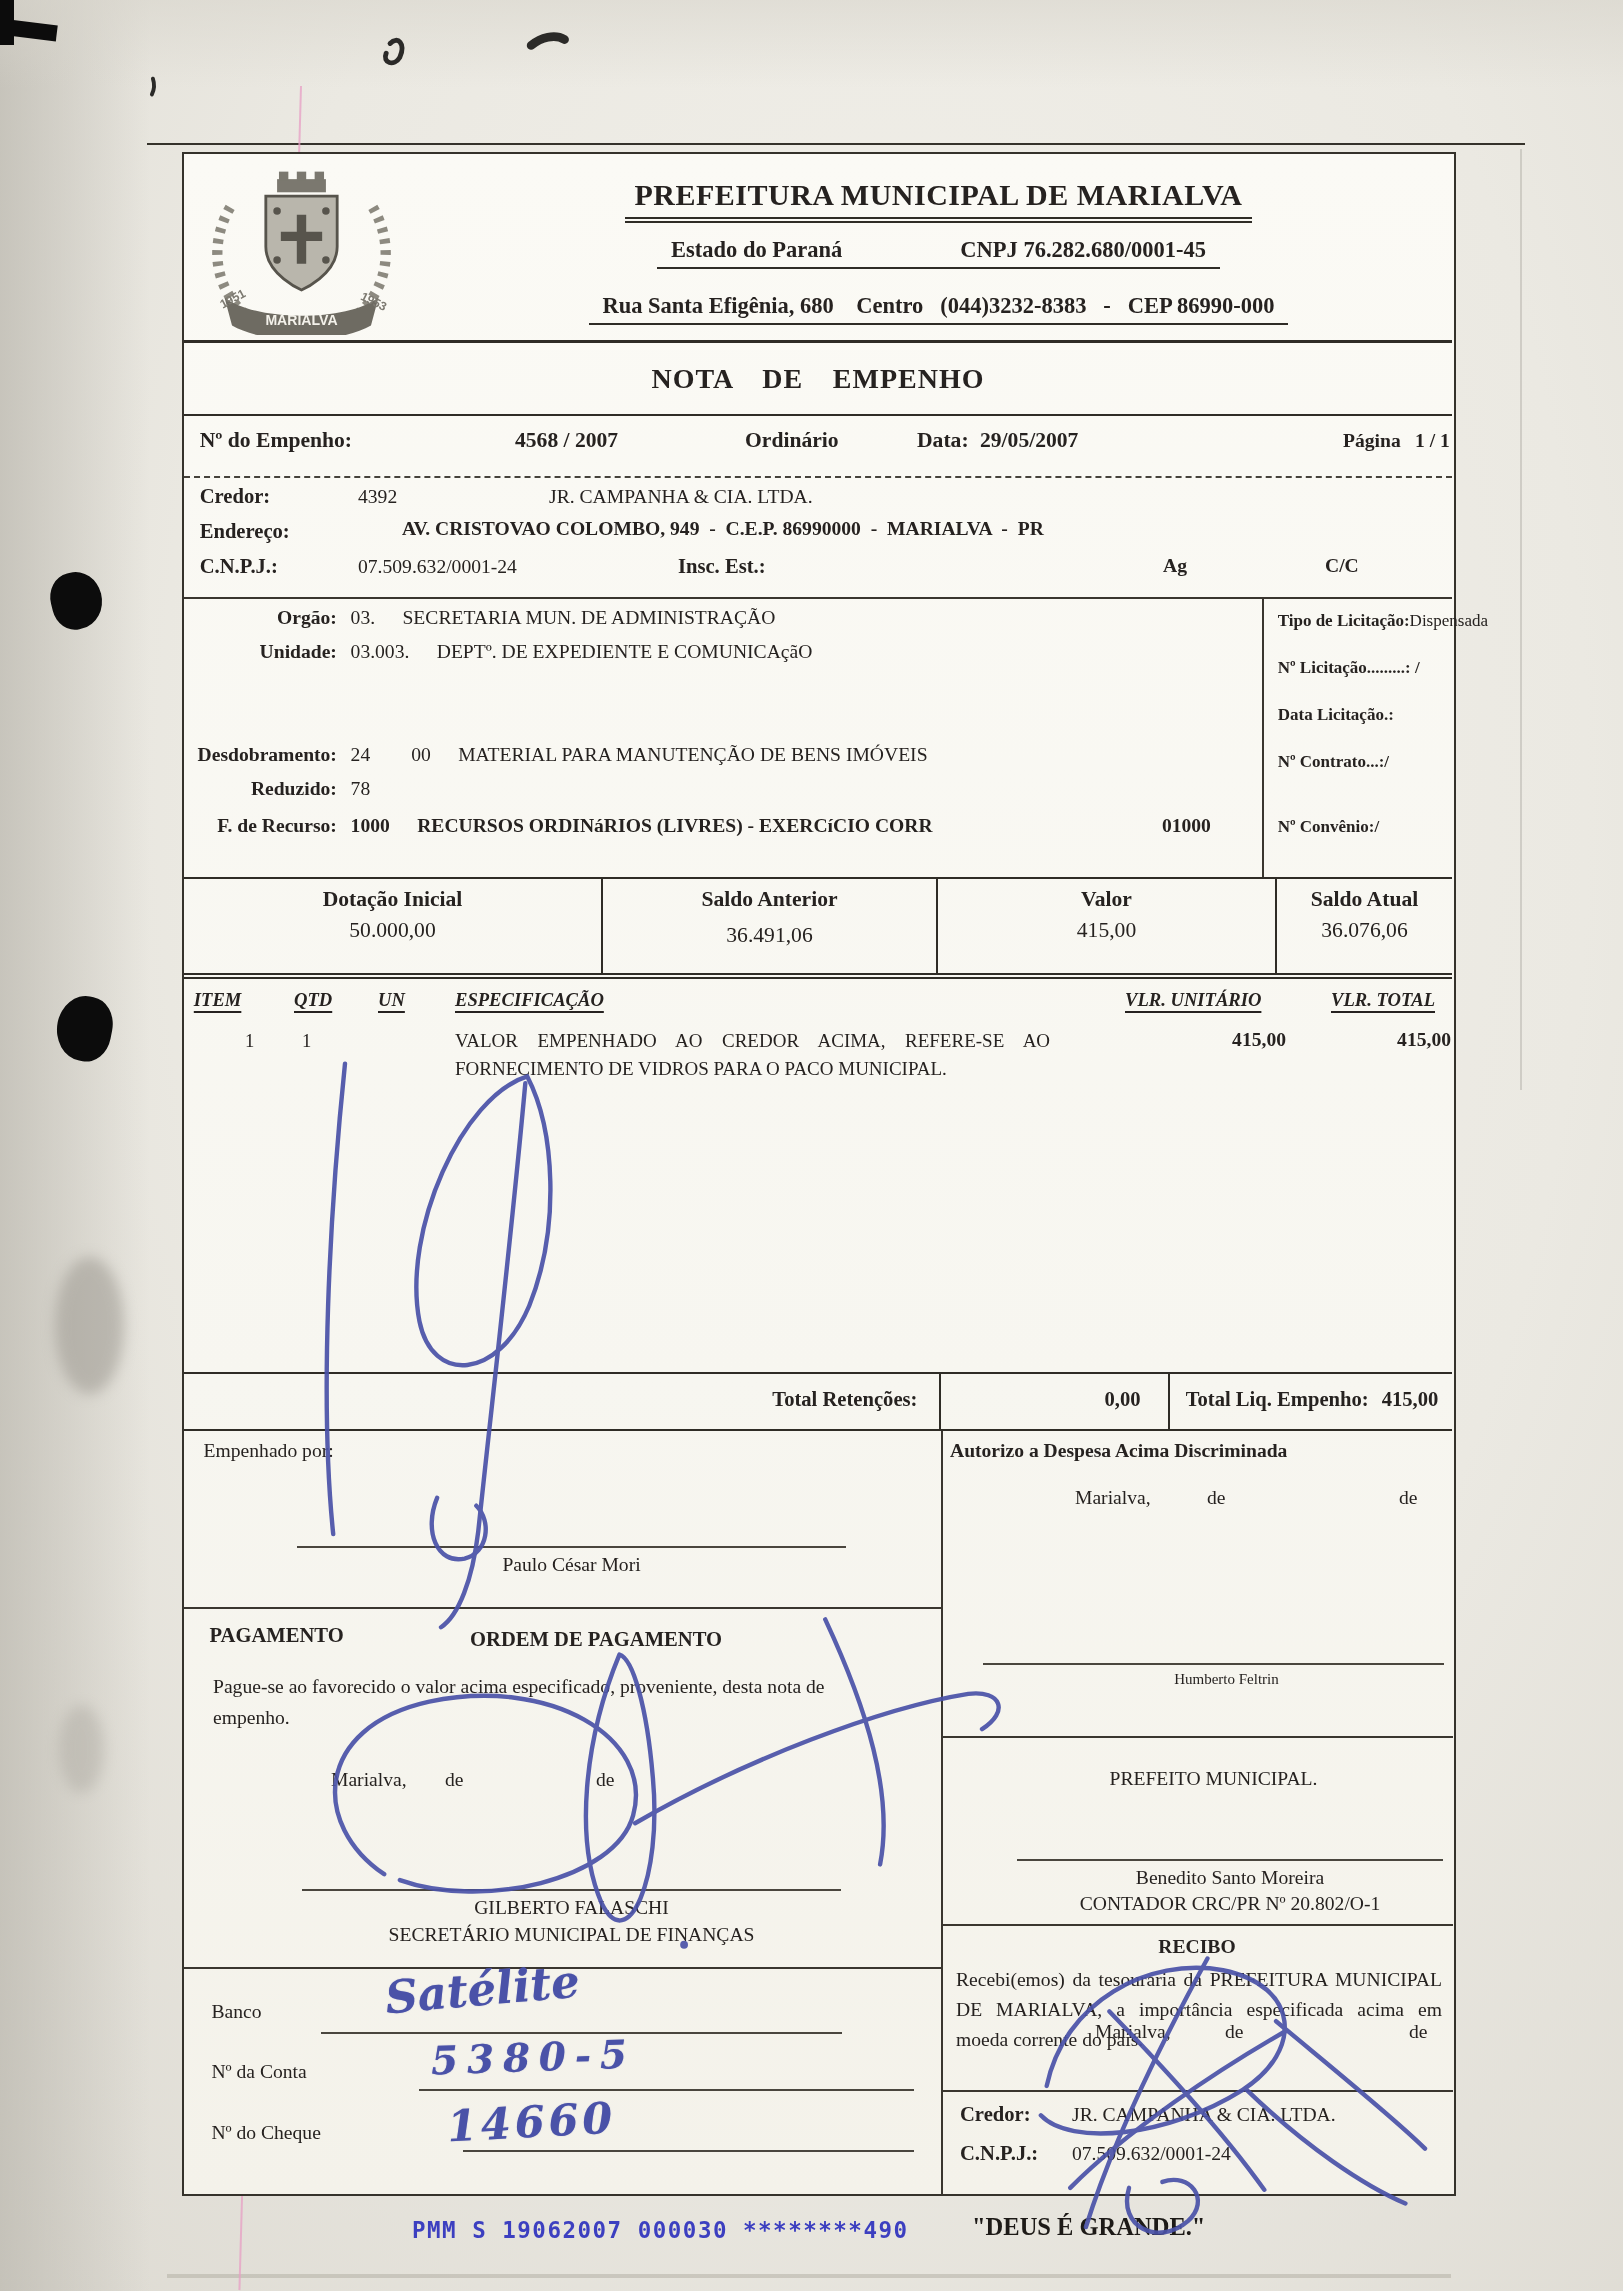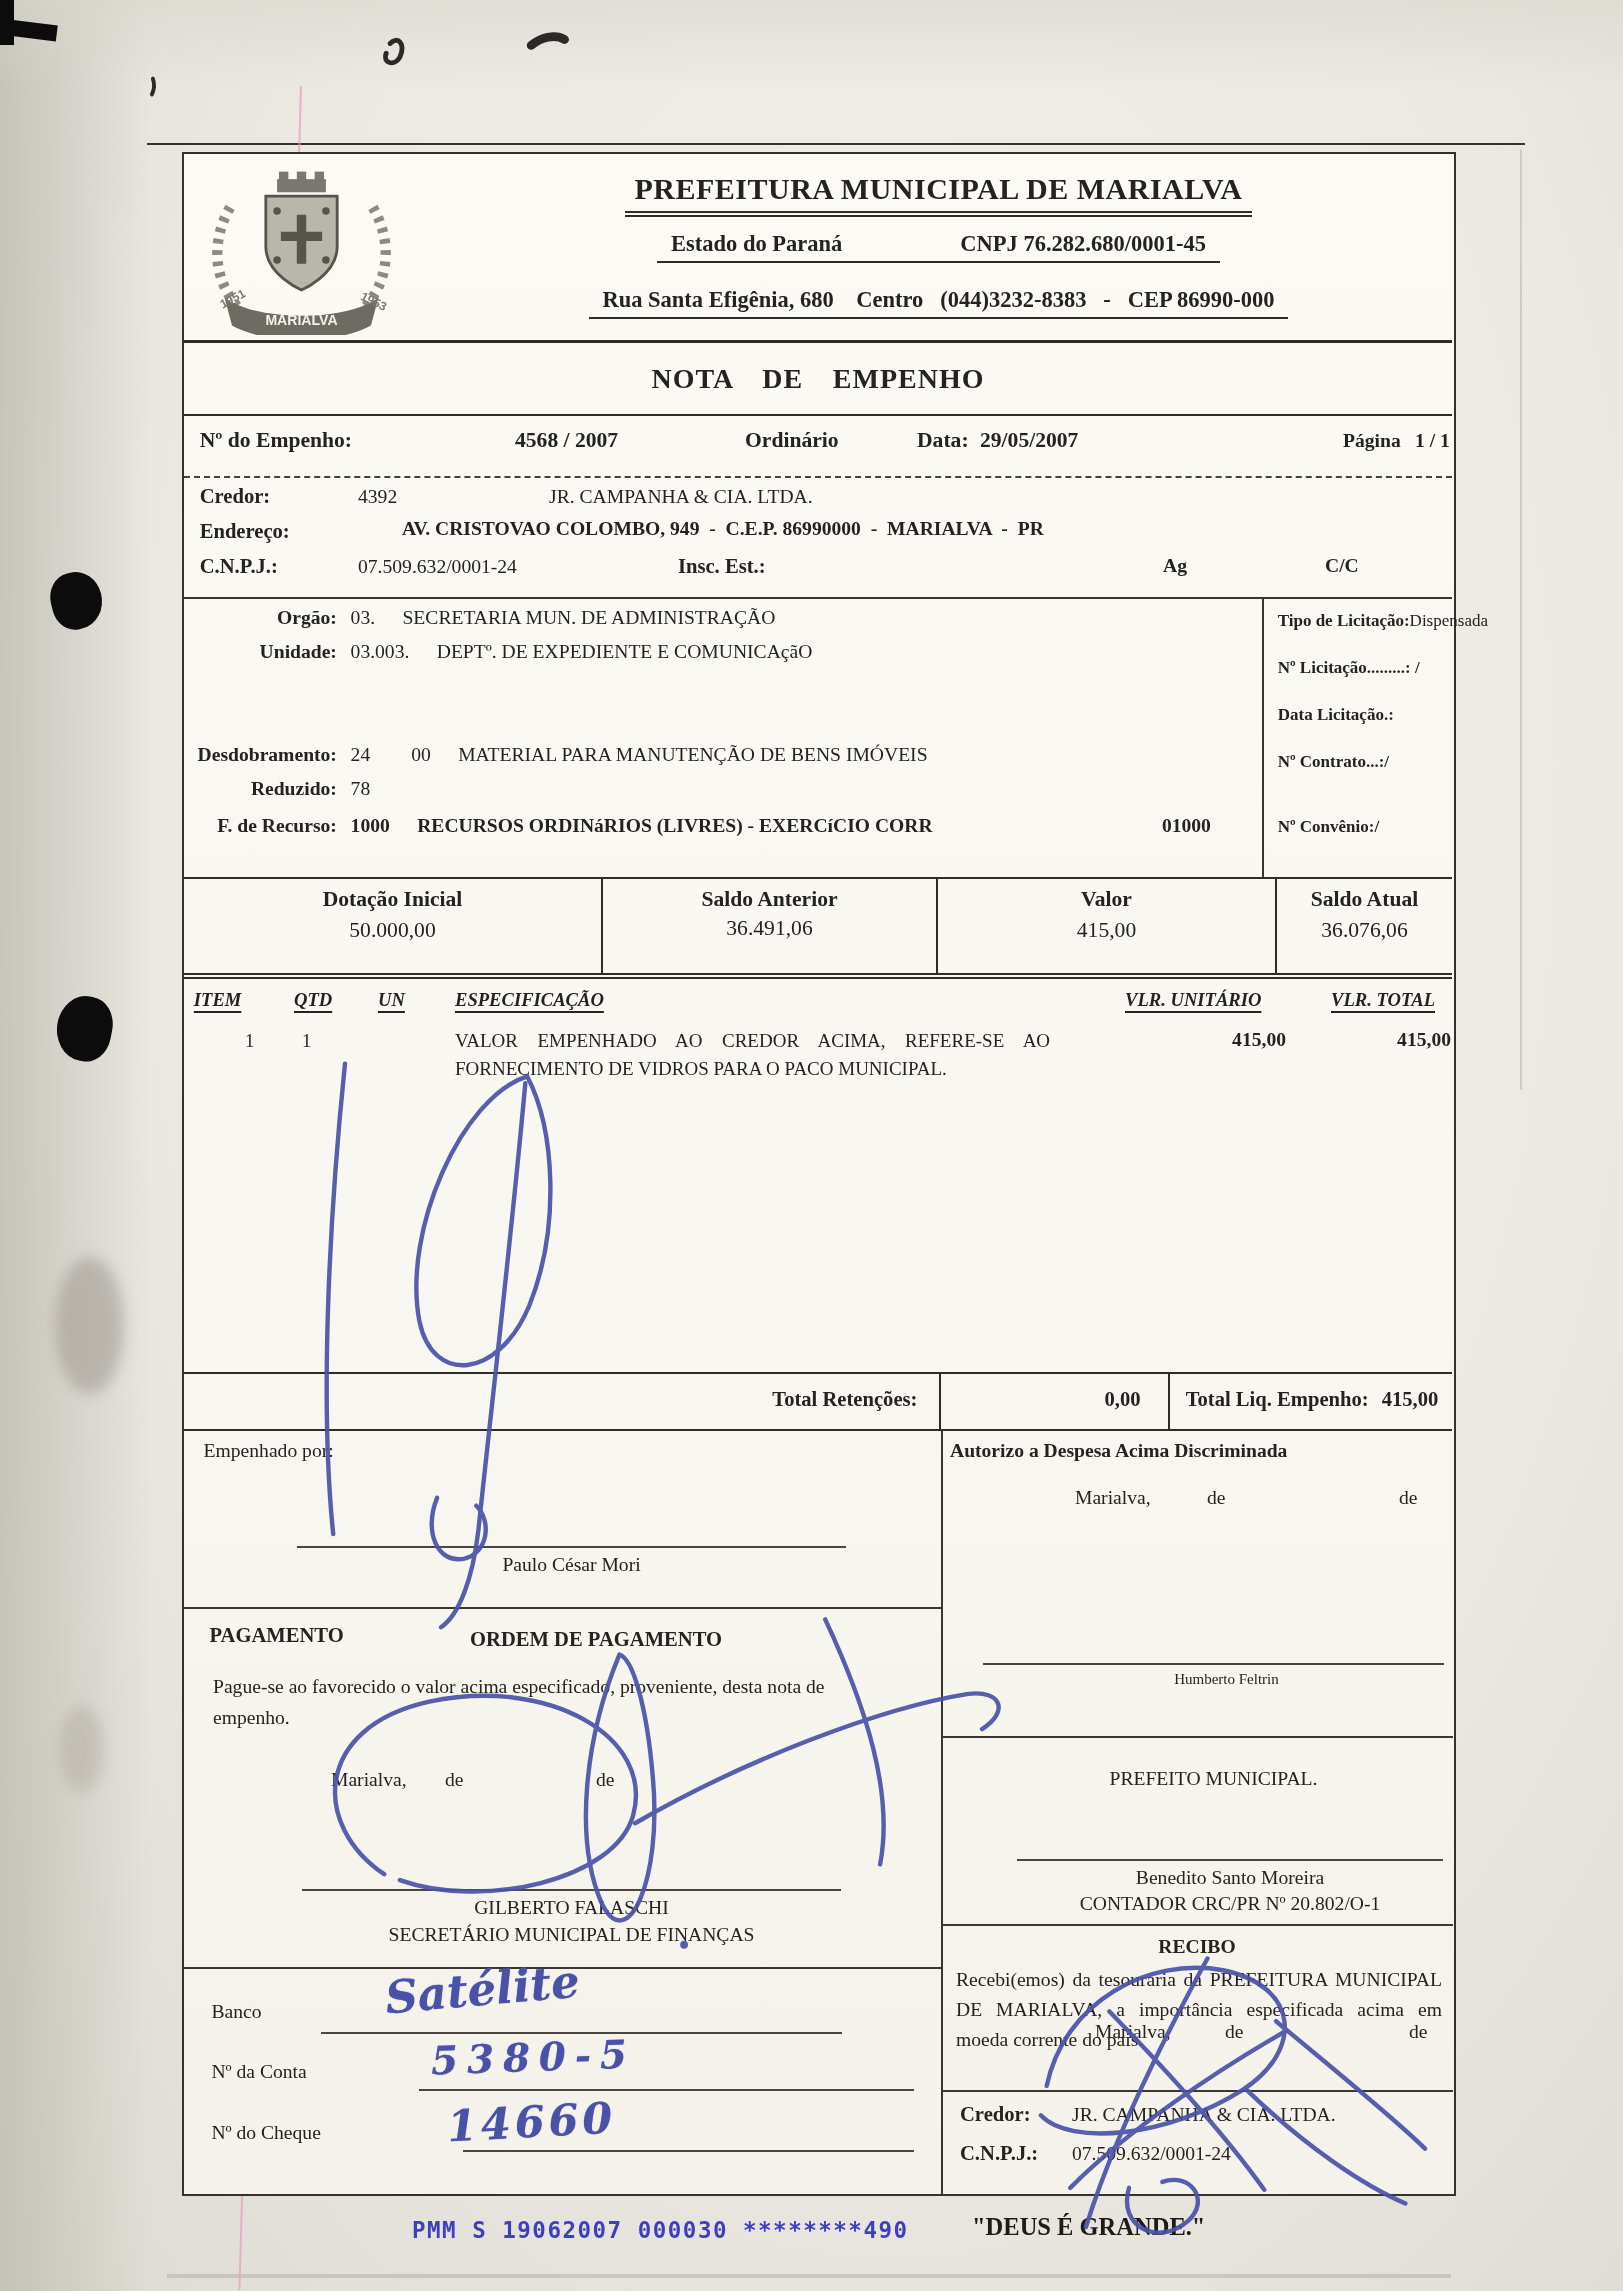--- a/index.html
+++ b/index.html
@@ -76,21 +76,21 @@
         <circle cx="84" cy="100" r="4" fill="#57544c"></circle>
           <circle cx="136" cy="100" r="4" fill="#57544c"></circle>
         <path d="M28,140 C62,166 158,166 192,140 L184,170 C150,190 70,190 36,170 Z" fill="#6e6b62"></path>
         <text x="110" y="169" text-anchor="middle" font-size="15" font-weight="bold" fill="#f3f1ea" font-family="Liberation Sans, sans-serif">MARIALVA</text>
         <text x="26" y="152" font-size="13" font-weight="bold" fill="#7d7a71" transform="rotate(-28 26 152)" font-family="Liberation Sans, sans-serif">1951</text>
         <text x="172" y="142" font-size="13" font-weight="bold" fill="#7d7a71" transform="rotate(26 172 142)" font-family="Liberation Sans, sans-serif">1953</text>
       </svg>
     </div>
 
     <div class="abs ctr" style="left:245px;top:9.8px;width:1019px;">
-      <div style="margin-top:8px;">
+      <div style="margin-top:14px;">
         <span class="udbl b" style="font-size:30px;letter-spacing:0.5px;">PREFEITURA MUNICIPAL DE MARIALVA</span>
       </div>
       <div style="margin-top:14.7px;">
         <span class="uline b pre" style="font-size:22.5px;"><span>Estado do Paraná</span><span style="display:inline-block;width:118px;"></span><span>CNPJ 76.282.680/0001-45</span></span>
       </div>
       <div style="margin-top:23.5px;">
         <span class="uline b pre" style="font-size:22.5px;">Rua Santa Efigênia, 680    Centro   (044)3232-8383   -   CEP 86990-000</span>
       </div>
     </div>
 
@@ -137,21 +137,21 @@
       </div>
     </div>
 
     <div class="abs" style="left:0;top:723px;width:1268px;height:102px;border-top:2.9px solid #2f2c26;border-bottom:6.9px double #2f2c26;box-sizing:border-box;font-size:21.6px;">
       <div class="saldo-cell" style="left:0;width:419px;border-right:2.9px solid #2f2c26;">
         <div class="b" style="margin-top:7.8px;">Dotação Inicial</div>
         <div style="margin-top:5.9px;">50.000,00</div>
       </div>
       <div class="saldo-cell" style="left:419px;width:335px;border-right:2.9px solid #2f2c26;">
         <div class="b" style="margin-top:7.8px;">Saldo Anterior</div>
-        <div style="margin-top:4px;">36.491,06</div>
+        <div style="margin-top:11px;">36.491,06</div>
       </div>
       <div class="saldo-cell" style="left:754px;width:339px;border-right:2.9px solid #2f2c26;">
         <div class="b" style="margin-top:7.8px;">Valor</div>
         <div style="margin-top:5.9px;">415,00</div>
       </div>
       <div class="saldo-cell" style="left:1093px;width:175px;">
         <div class="b" style="margin-top:7.8px;">Saldo Atual</div>
         <div style="margin-top:5.9px;">36.076,06</div>
       </div>
     </div>

